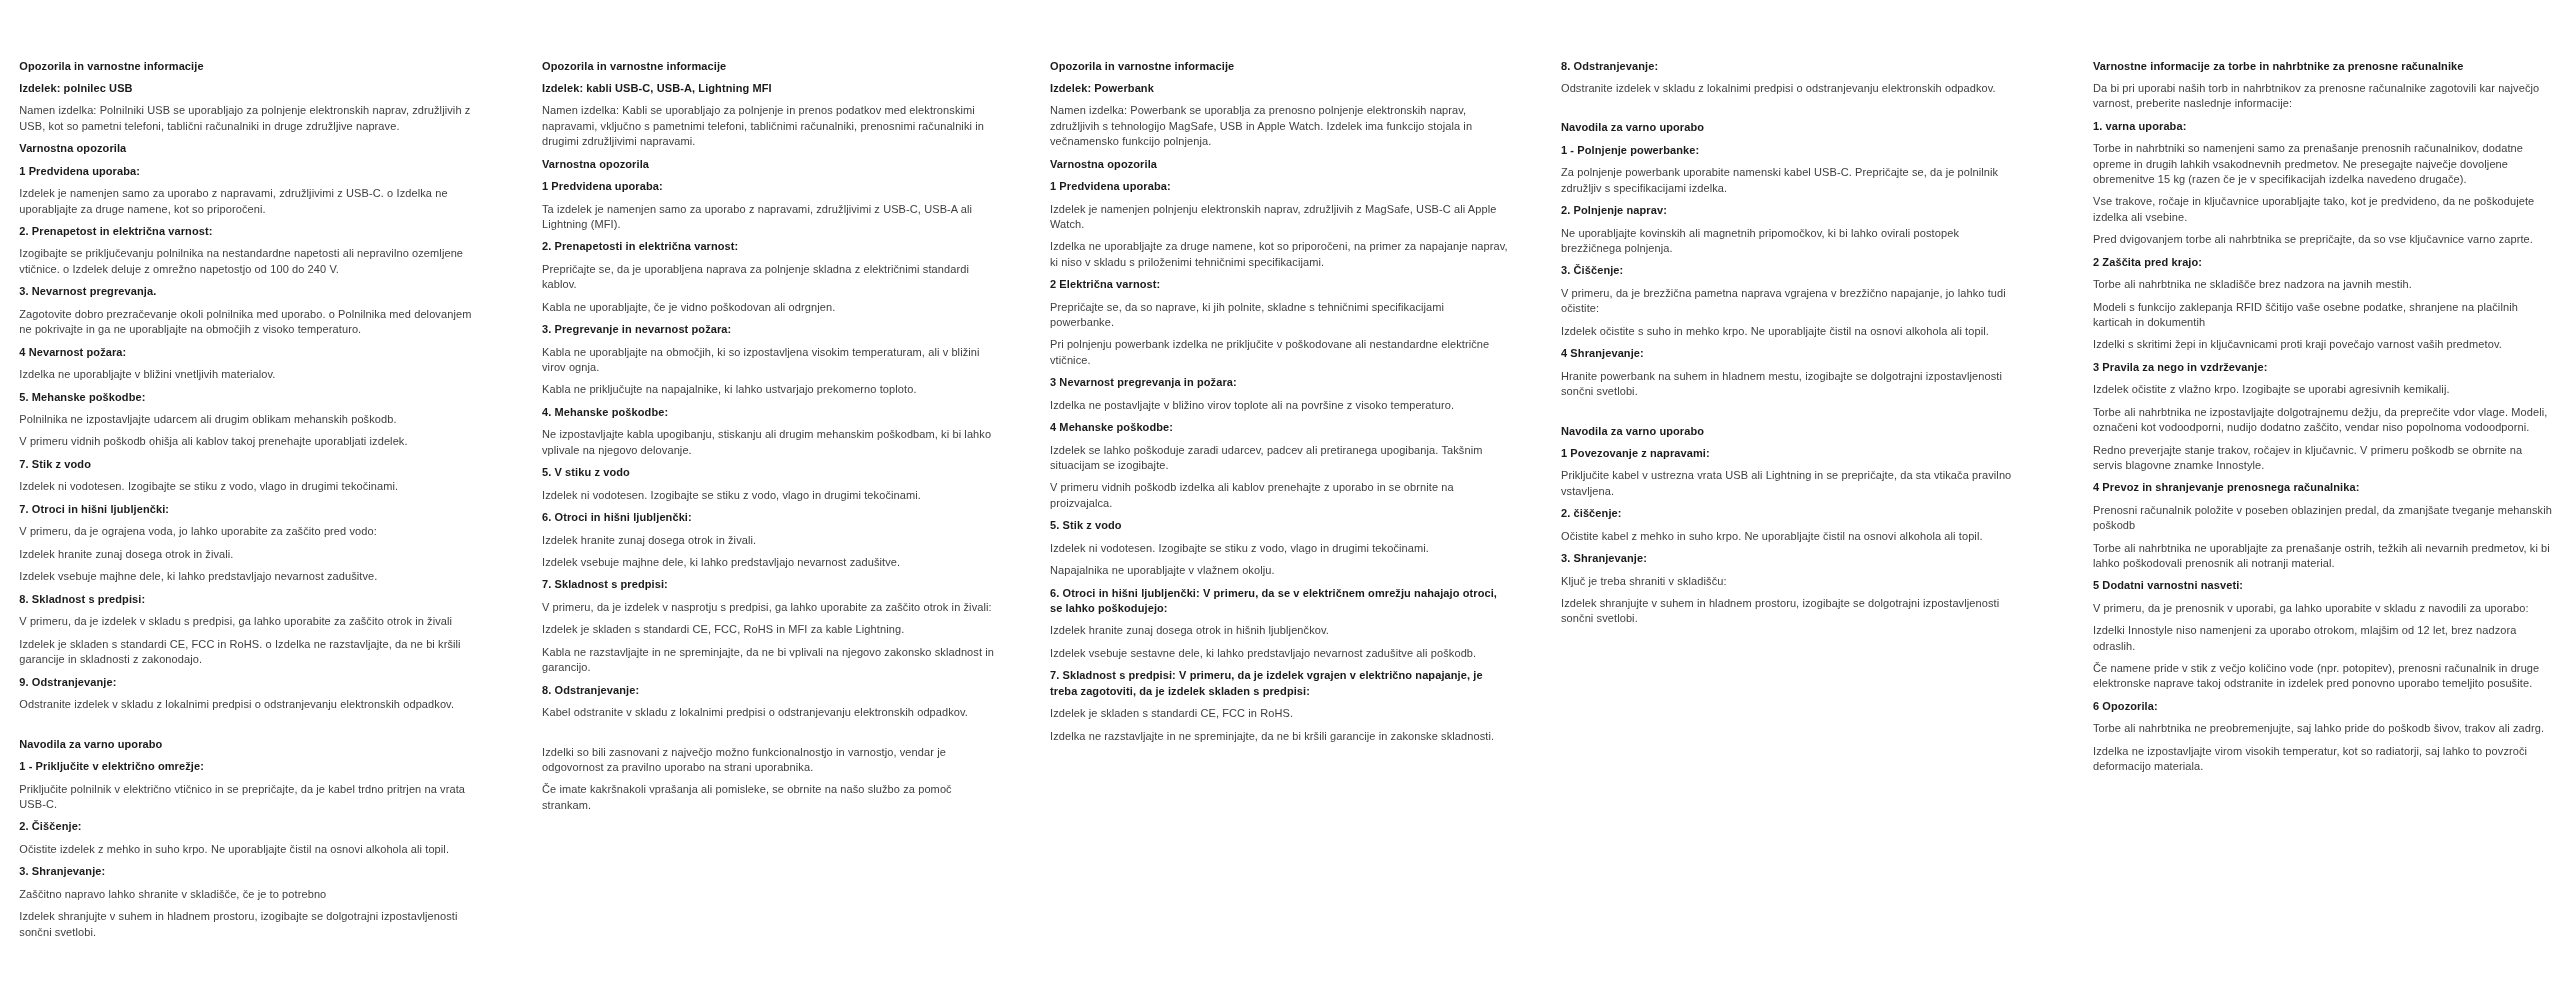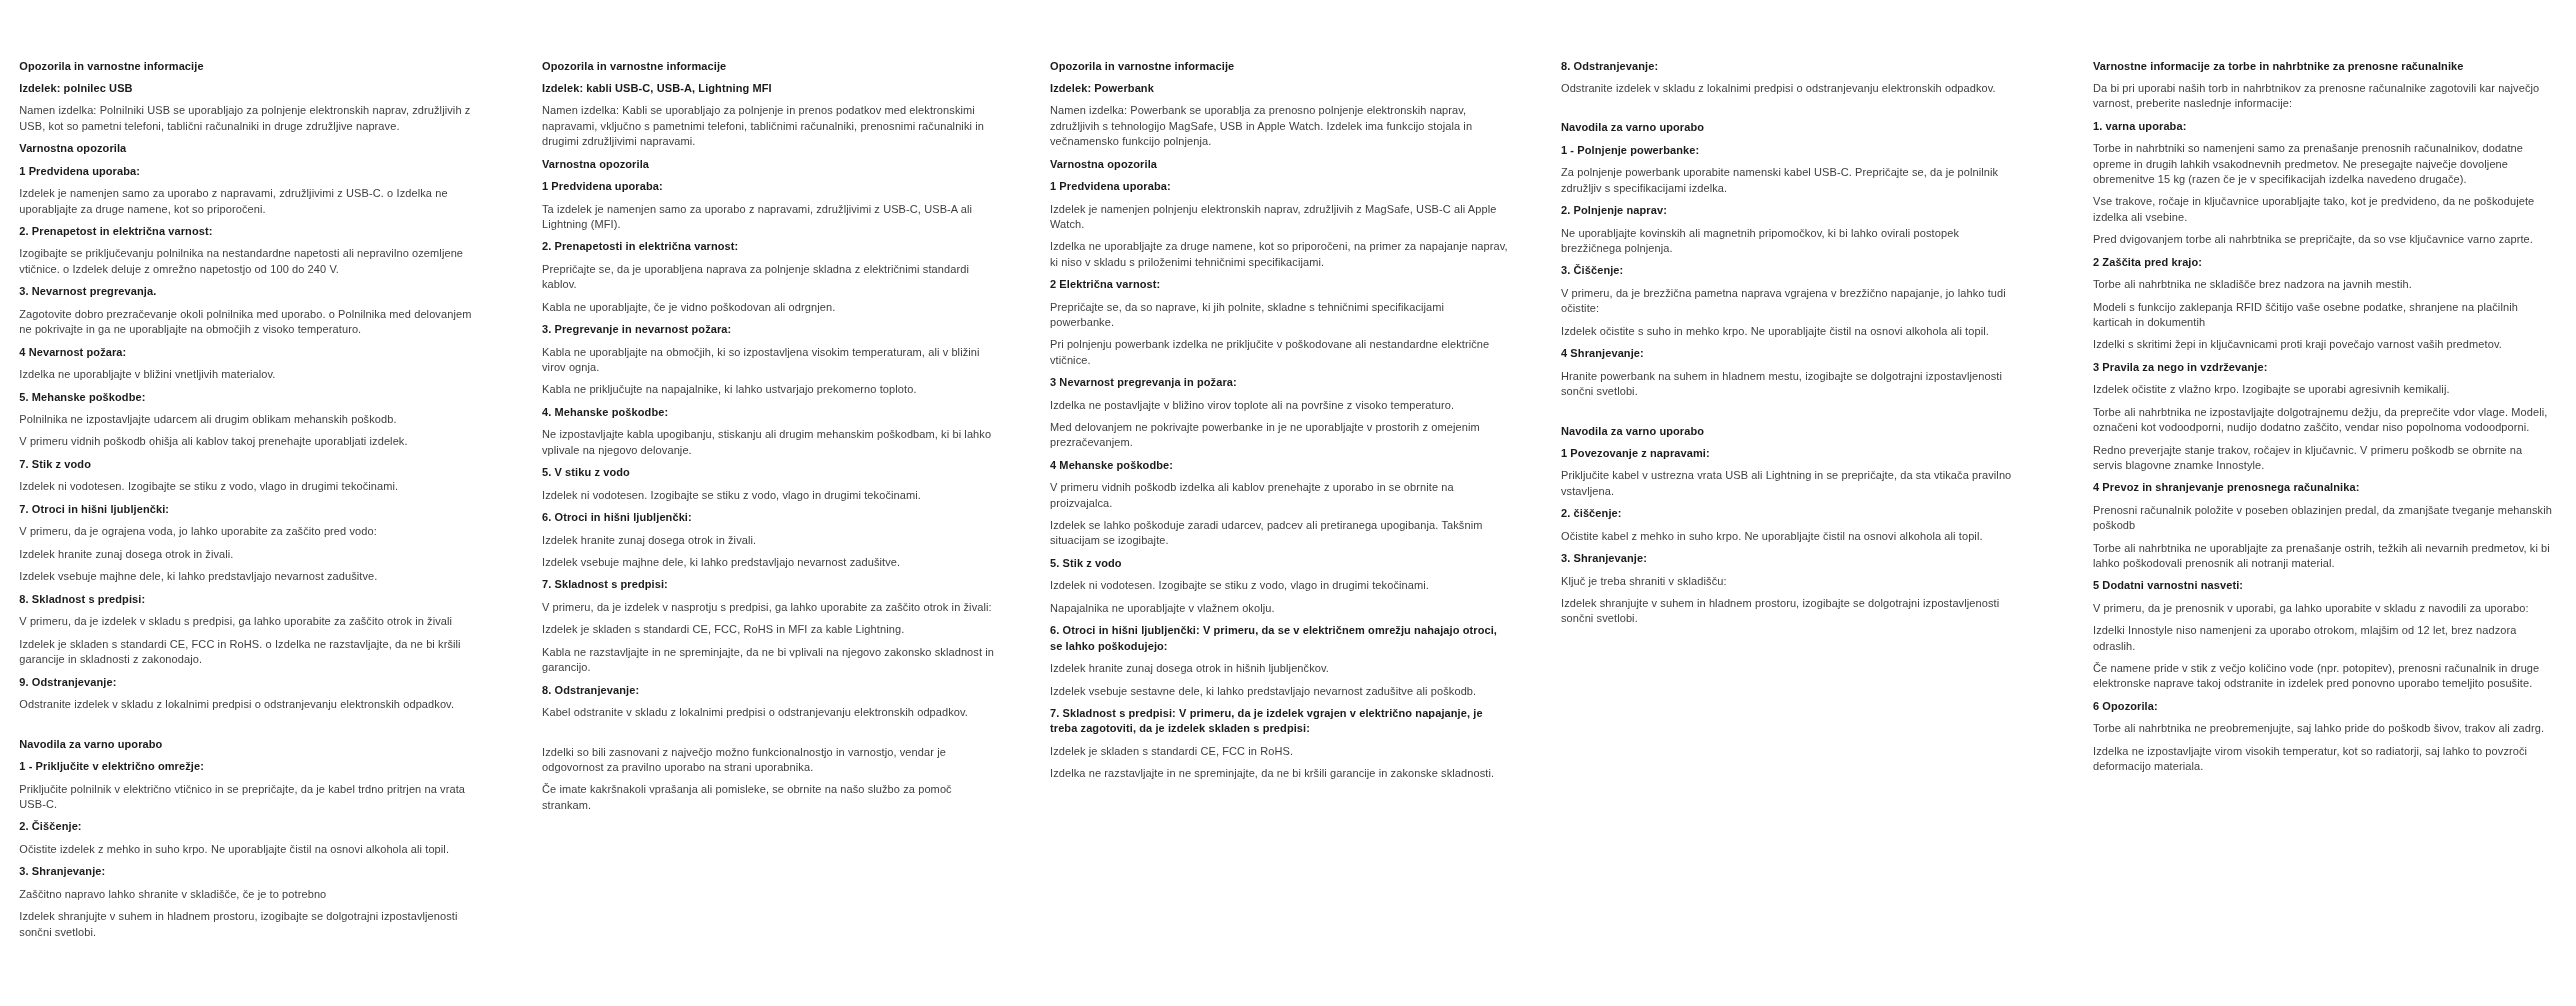--- a/index.html
+++ b/index.html
@@ -125,24 +125,23 @@
       <p class="t">Namen izdelka: Powerbank se uporablja za prenosno polnjenje elektronskih naprav, združljivih s tehnologijo MagSafe, USB in Apple Watch. Izdelek ima funkcijo stojala in večnamensko funkcijo polnjenja.</p>
       <p class="h">Varnostna opozorila</p>
       <p class="h">1 Predvidena uporaba:</p>
       <p class="t">Izdelek je namenjen polnjenju elektronskih naprav, združljivih z MagSafe, USB-C ali Apple Watch.</p>
       <p class="t">Izdelka ne uporabljajte za druge namene, kot so priporočeni, na primer za napajanje naprav, ki niso v skladu s priloženimi tehničnimi specifikacijami.</p>
       <p class="h">2 Električna varnost:</p>
       <p class="t">Prepričajte se, da so naprave, ki jih polnite, skladne s tehničnimi specifikacijami powerbanke.</p>
       <p class="t">Pri polnjenju powerbank izdelka ne priključite v poškodovane ali nestandardne električne vtičnice.</p>
       <p class="h">3 Nevarnost pregrevanja in požara:</p>
       <p class="t">Izdelka ne postavljajte v bližino virov toplote ali na površine z visoko temperaturo.</p>
-      <p class="t">Med delovanjem ne pokrivajte powerbanke in je ne uporabljajte v prostorih z omejenim prezračevanjem.</p>
       <p class="h">4 Mehanske poškodbe:</p>
+      <p class="t">Izdelek se lahko poškoduje zaradi udarcev, padcev ali pretiranega upogibanja. Takšnim situacijam se izogibajte.</p>
       <p class="t">V primeru vidnih poškodb izdelka ali kablov prenehajte z uporabo in se obrnite na proizvajalca.</p>
-      <p class="t">Izdelek se lahko poškoduje zaradi udarcev, padcev ali pretiranega upogibanja. Takšnim situacijam se izogibajte.</p>
       <p class="h">5. Stik z vodo</p>
       <p class="t">Izdelek ni vodotesen. Izogibajte se stiku z vodo, vlago in drugimi tekočinami.</p>
       <p class="t">Napajalnika ne uporabljajte v vlažnem okolju.</p>
       <p class="h">6. Otroci in hišni ljubljenčki: V primeru, da se v električnem omrežju nahajajo otroci, se lahko poškodujejo:</p>
       <p class="t">Izdelek hranite zunaj dosega otrok in hišnih ljubljenčkov.</p>
       <p class="t">Izdelek vsebuje sestavne dele, ki lahko predstavljajo nevarnost zadušitve ali poškodb.</p>
       <p class="h">7. Skladnost s predpisi: V primeru, da je izdelek vgrajen v električno napajanje, je treba zagotoviti, da je izdelek skladen s predpisi:</p>
       <p class="t">Izdelek je skladen s standardi CE, FCC in RoHS.</p>
       <p class="t">Izdelka ne razstavljajte in ne spreminjajte, da ne bi kršili garancije in zakonske skladnosti.</p>
     </section>

